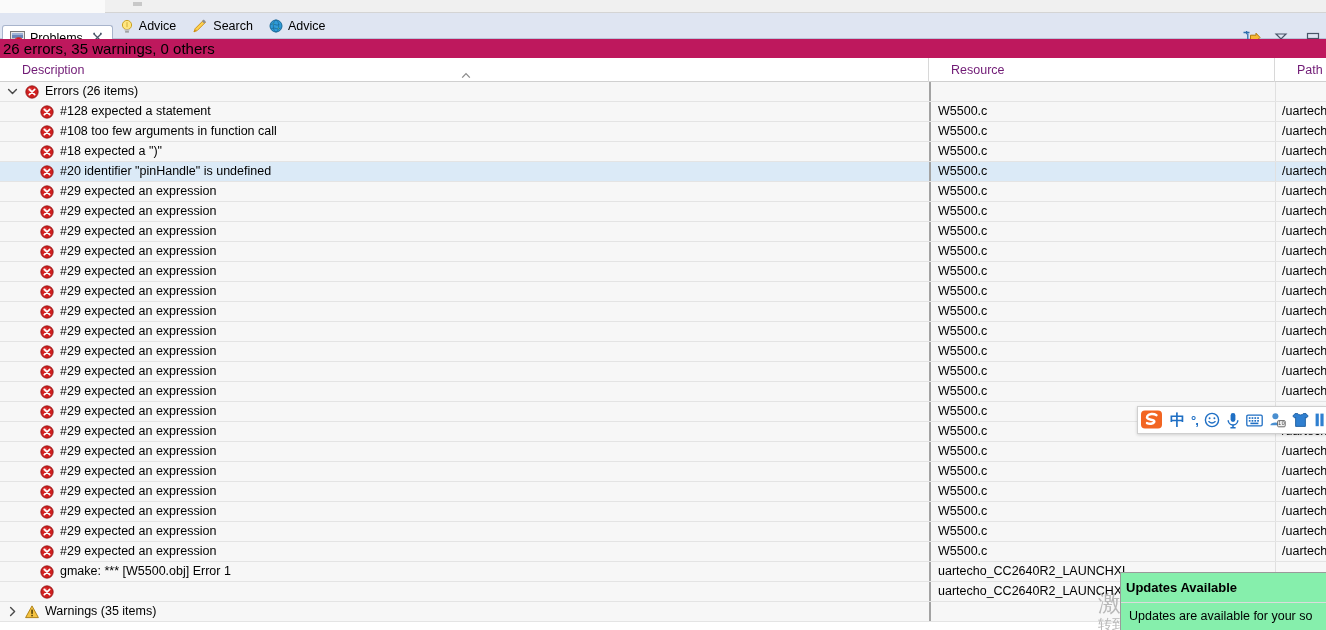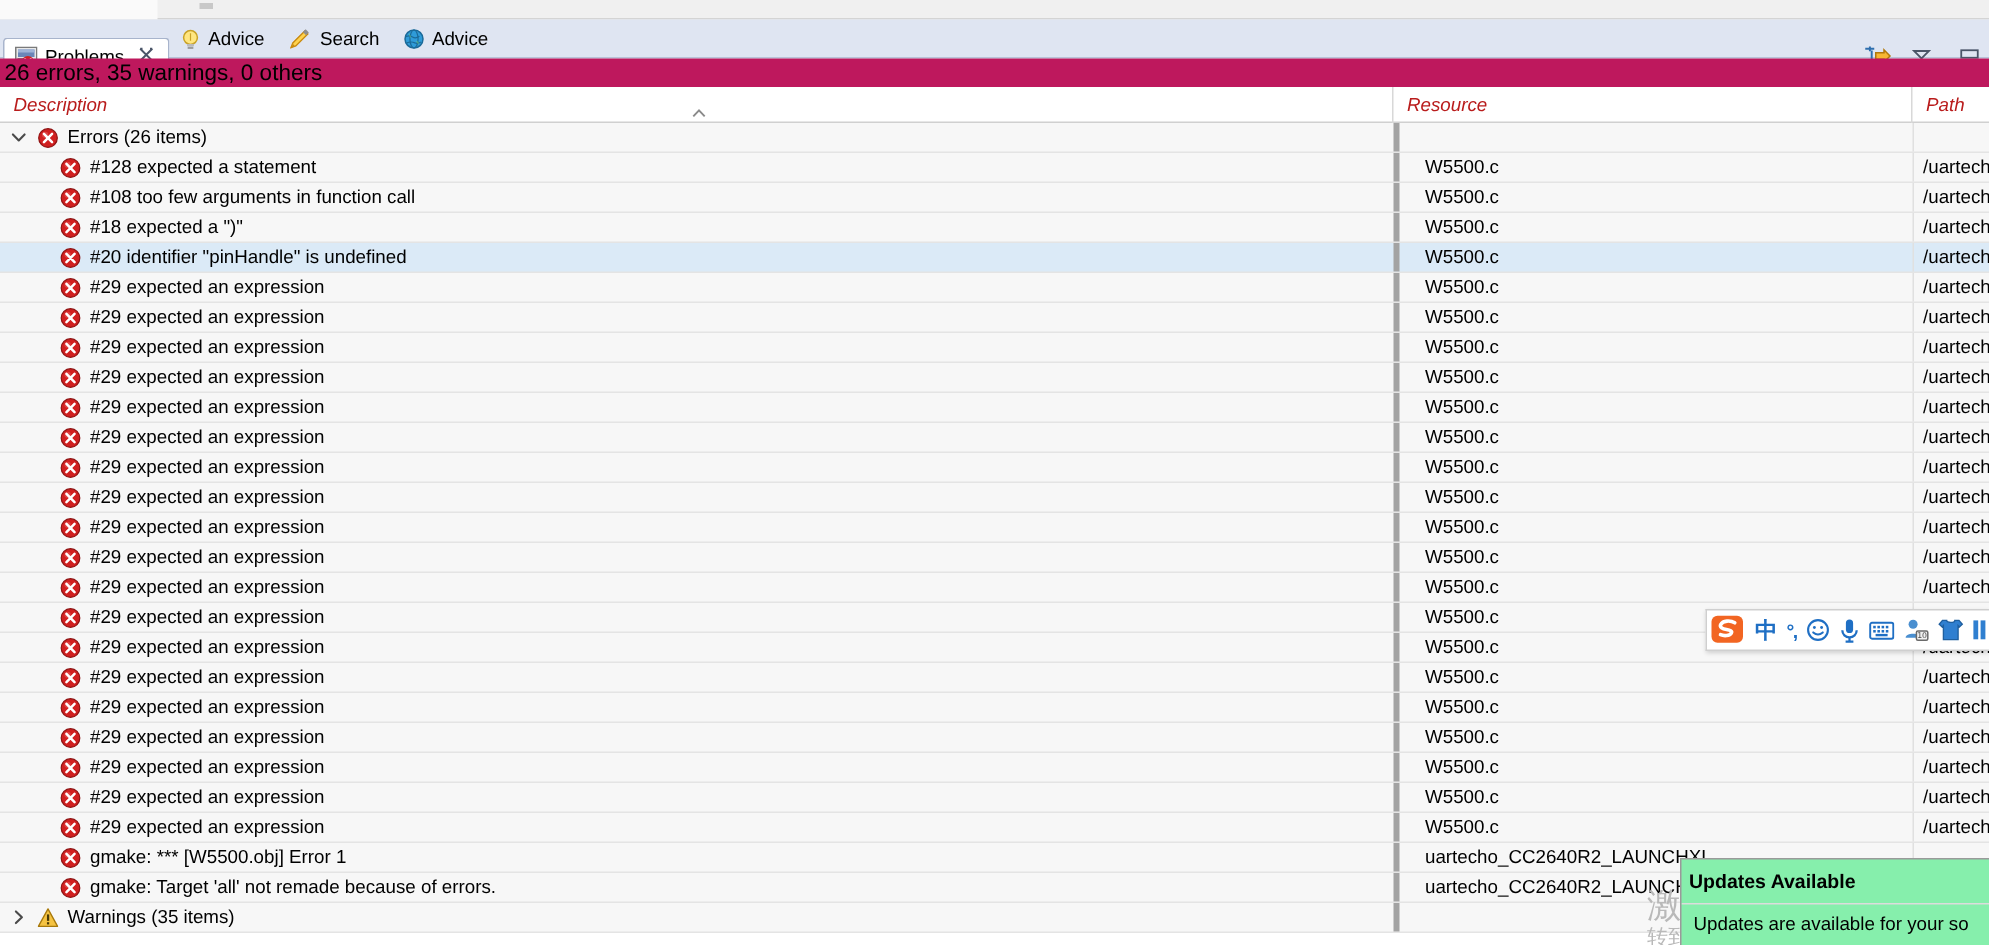--- a/index.html
+++ b/index.html
@@ -90,25 +90,24 @@
   }
   .thead {
     position: relative; height: 24px; width: 1326px;
     background: #ffffff;
     border-bottom: 1px solid #d0d0d0;
   }
   .th {
     position: absolute; top: 0; height: 24px;
     line-height: 24px;
     font-size: 12.5px;
-    color: #b91c1c;
-    padding-left: 9px;
+    color: #701a75;
+    padding-left: 22px;
     white-space: nowrap;
     border-right: 1px solid #d8d8d8;
-    font-style: italic;
   }
   .th-desc  { left: 0px;    width: 929px; }
   .th-res   { left: 929px;  width: 346px; }
   .th-path  { left: 1275px; width: 51px; border-right: none; }
   .sort-caret {
     position: absolute; left: 461px; top: 5px; width: 10px; height: 7px;
   }
 
   .tbody { position: relative; width: 1326px; }
   .row {
@@ -116,21 +115,21 @@
     border-bottom: 1px solid #e4e4e4;
     background: #f7f7f7;
   }
   .row.sel { background: #dbeaf7; }
   .cell {
     position: absolute; top: 0; height: 19px; line-height: 19px;
     font-size: 12.5px; color: #000;
     white-space: nowrap; overflow: hidden;
   }
   .c-desc { left: 0;    width: 929px; }
-  .c-res  { left: 929px; width: 346px; padding-left: 17px; border-left: 4px solid #a3a3a3; }
+  .c-res  { left: 929px; width: 346px; padding-left: 7px; border-left: 2px solid #a3a3a3; }
   .c-path { left: 1275px; width: 74px; padding-left: 6px; border-left: 1px solid #e0e0e0; }
 
   .desc-inner { display: flex; align-items: center; height: 19px; }
 
   .twisty {
     width: 13px; height: 19px; margin-left: 6px;
     display: flex; align-items: center; justify-content: center; flex: 0 0 auto;
   }
   .indent-child { width: 40px; flex: 0 0 auto; }
   .indent-top   { width: 0px;  flex: 0 0 auto; }
@@ -685,21 +684,20 @@
         </div>
         <div class="row">
           <div class="cell c-desc">
             <div class="desc-inner">
               <span class="indent-child"></span>
               <span class="sev-icon"><svg width="14" height="14" viewBox="0 0 14 14">
                   <circle cx="7" cy="7" r="6.2" fill="#d02020" stroke="#8e1212" stroke-width="0.8"></circle>
                   <circle cx="5.1" cy="4.9" r="2.1" fill="#e86060" opacity="0.55"></circle>
                   <path d="M4.3 4.3 L9.7 9.7 M9.7 4.3 L4.3 9.7" stroke="#ffffff" stroke-width="1.7" stroke-linecap="round"></path>
                 </svg></span>
-              <span class="row-text">gmake: Target 'all' not remade because of errors.</span>
             </div>
           </div>
           <div class="cell c-res">uartecho_CC2640R2_LAUNCHXL_</div>
           <div class="cell c-path"></div>
         </div>
         <div class="row">
           <div class="cell c-desc">
             <div class="desc-inner">
               <span class="twisty">
                 <svg width="11" height="11" viewBox="0 0 11 11">

